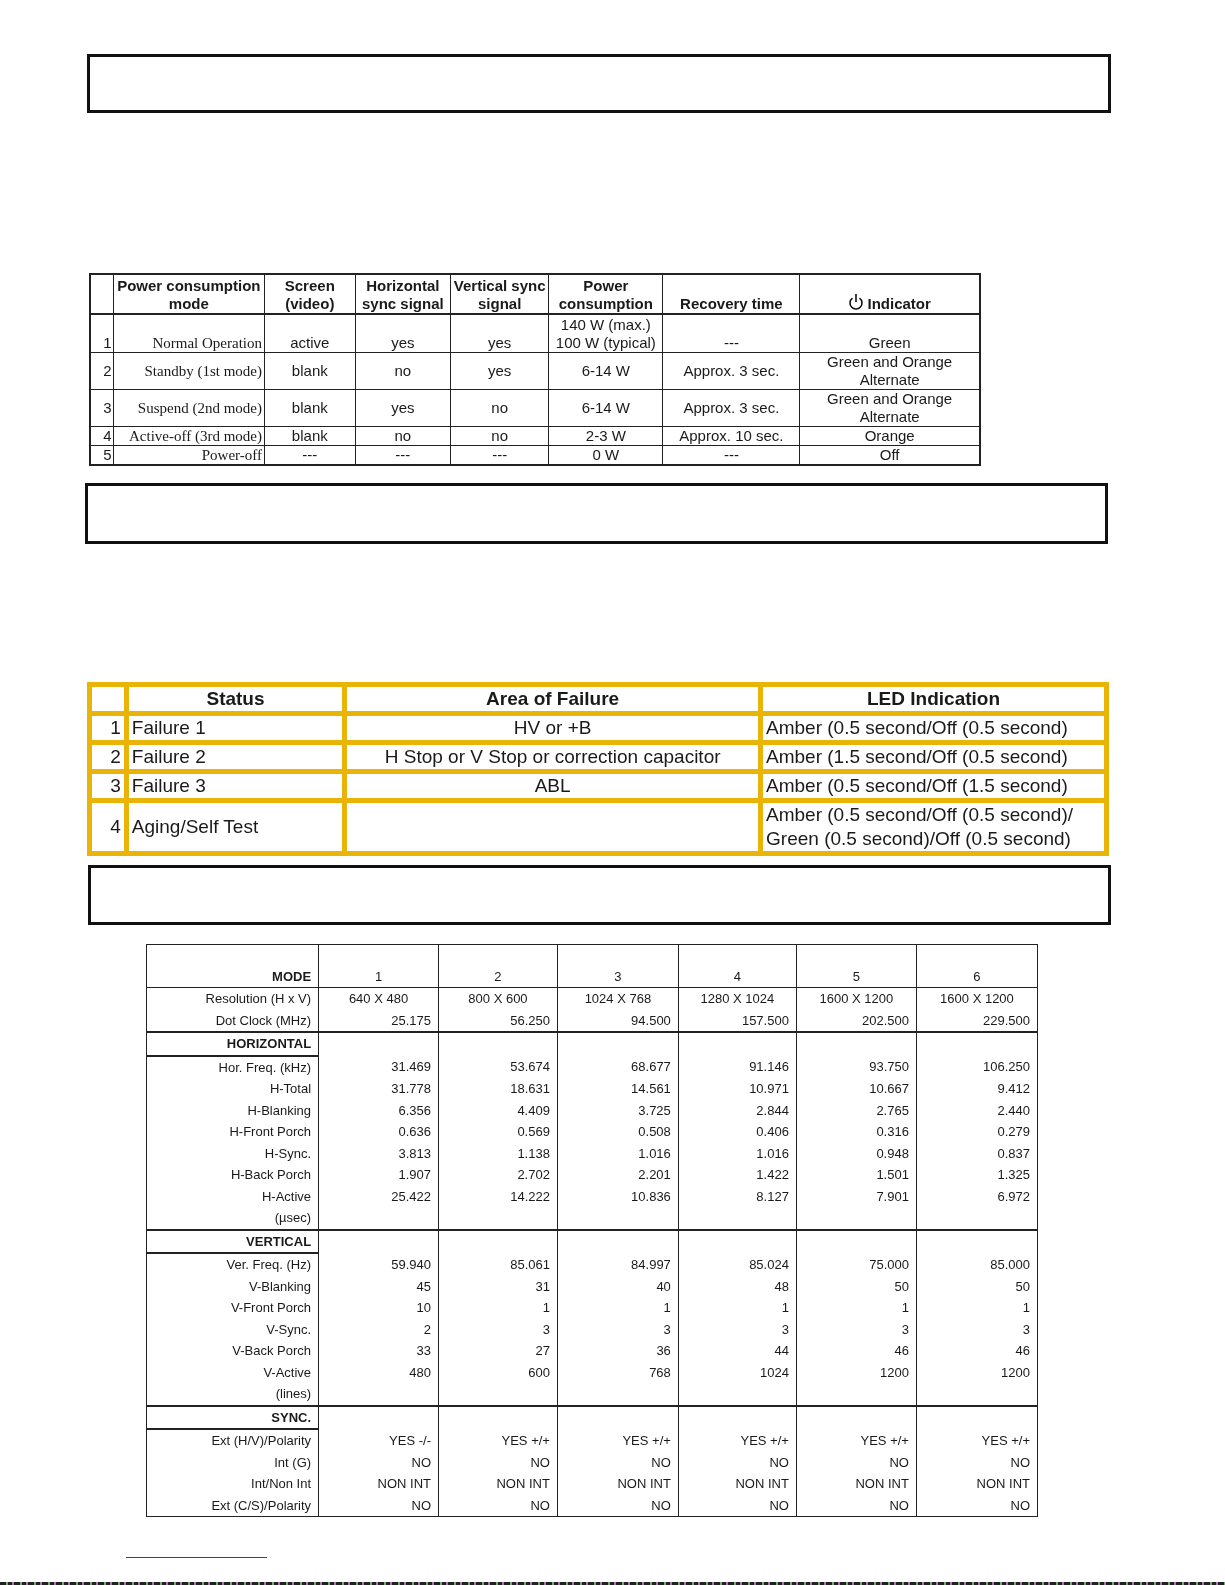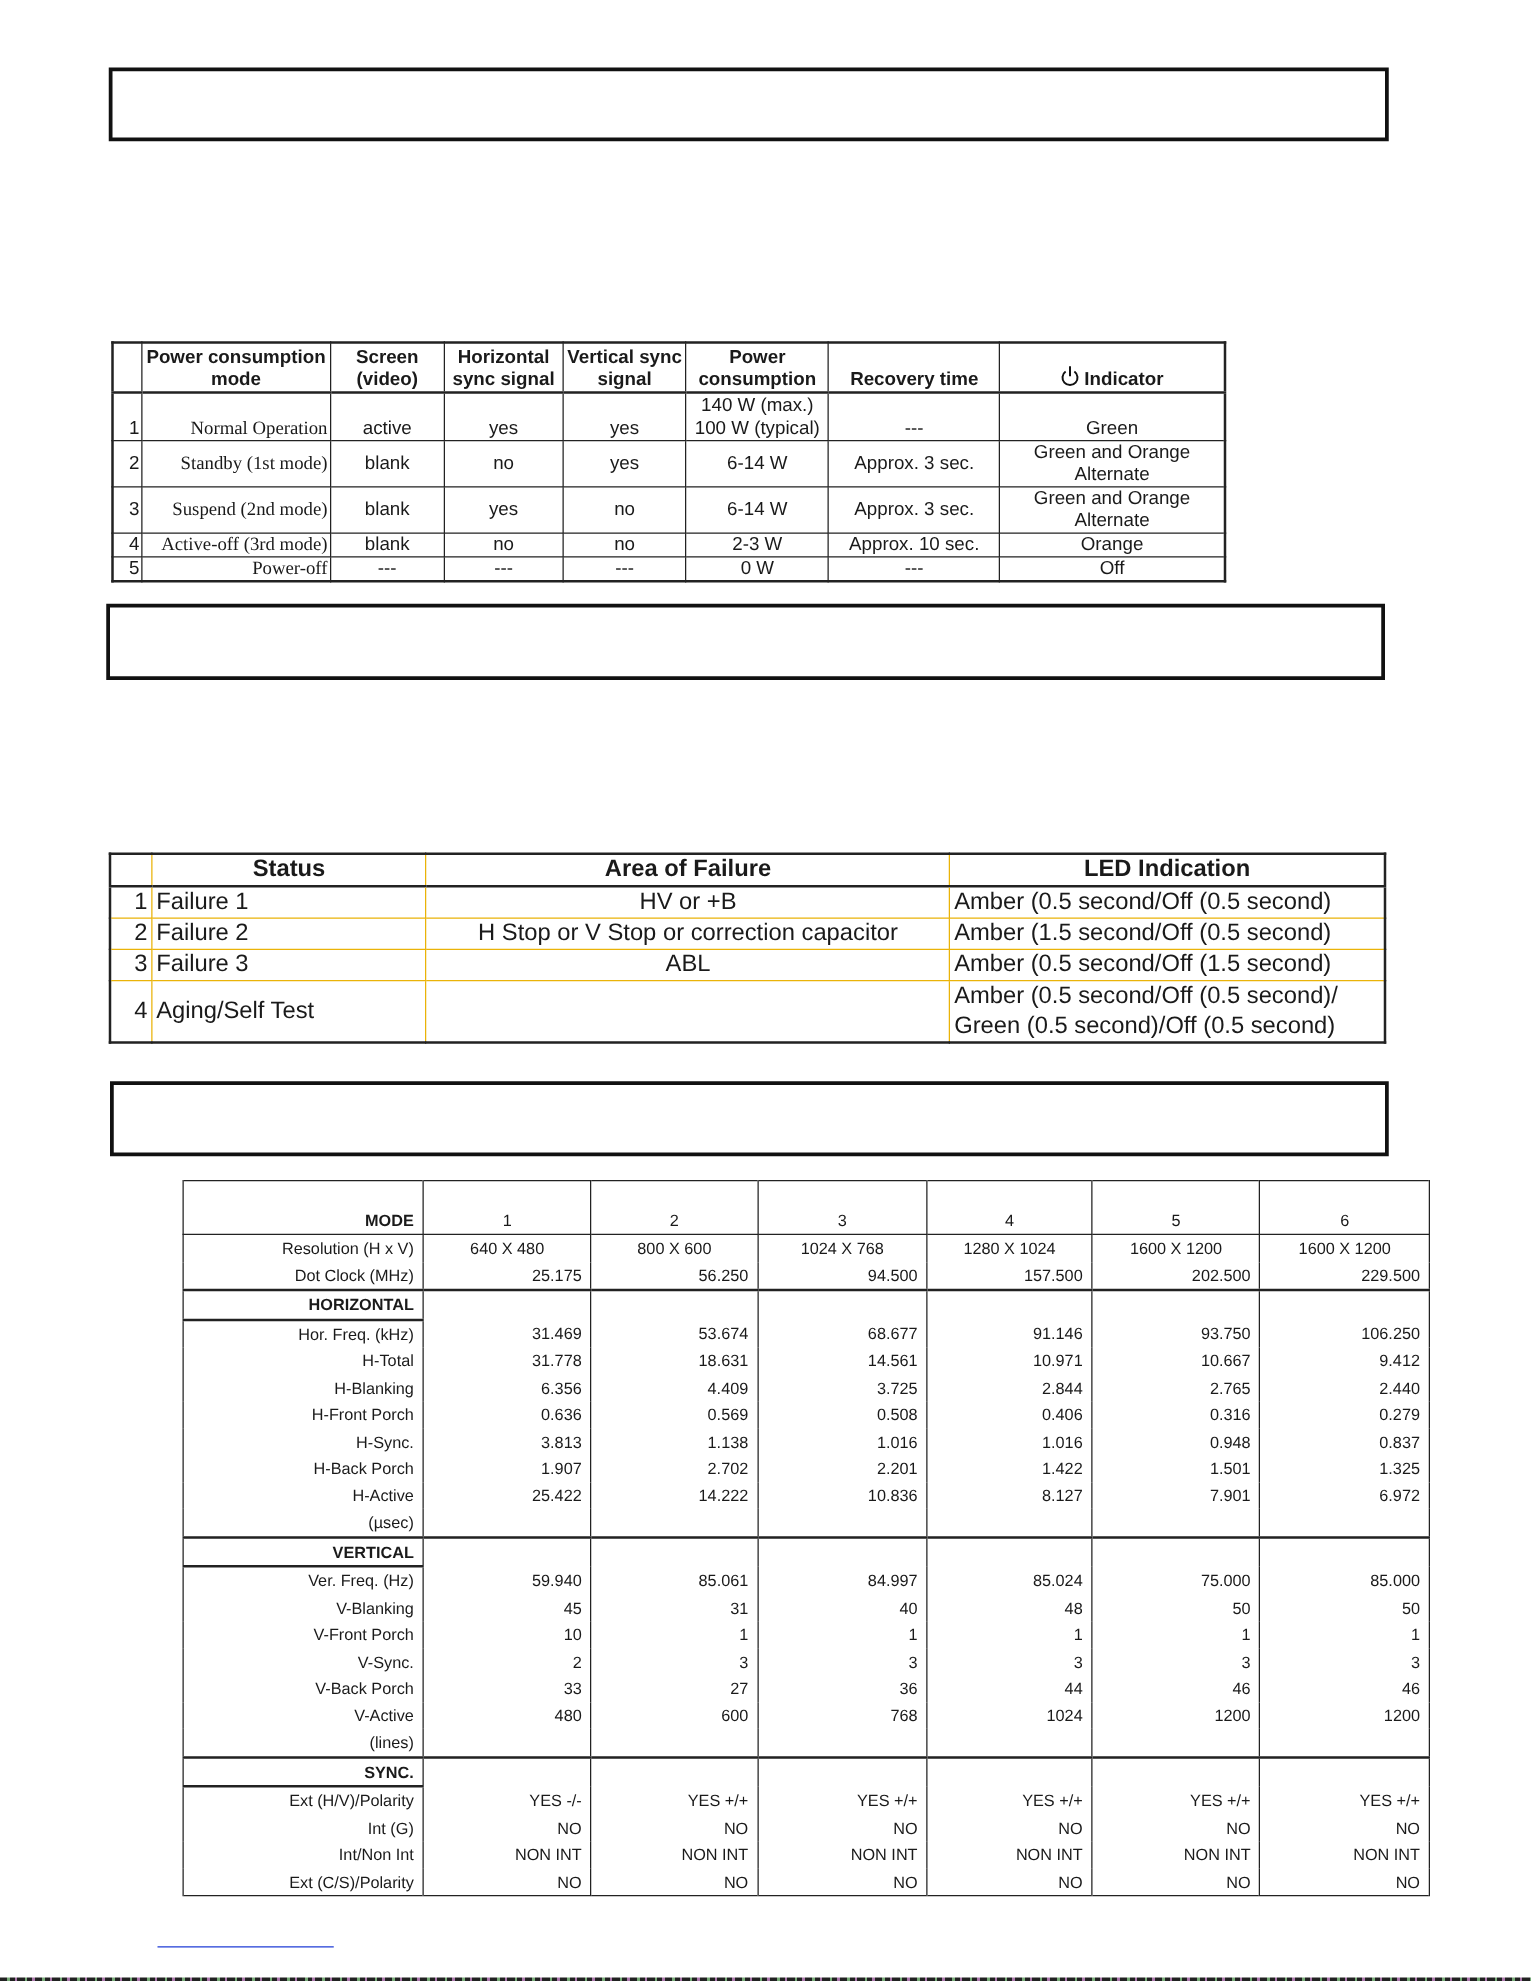--- a/index.html
+++ b/index.html
@@ -13,27 +13,27 @@
   #t1 { border: 2px solid #222; }
   #t1 th { font-weight: bold; font-size: 15px; vertical-align: bottom; height: 38px; }
   #t1 td { text-align: center; height: 18px; }
   #t1 td.num { text-align: right; width: 22px; padding-right: 1px; }
   #t1 td.mode { text-align: right; font-family: Liberation Serif, serif; }
   #t1 tr.r1 td { vertical-align: bottom; height: 37px; }
   #t1 tr.head th { border-bottom: 2px solid #222; }
   .pwr-icon { display:inline-block; width:16px; height:18px; vertical-align:-2px; margin-right:3px; }
   
   #t2 { left: 87px; top: 682px; width: 1022px; font-size: 19px; font-family: "Liberation Sans", sans-serif; border: 2px solid #222; }
-  #t2 td, #t2 th { border: 1px solid #eab308; padding: 0 3px; height: 24px; line-height: 24px; margin-left: 16px; }
+  #t2 td, #t2 th { border: 5px solid #eab308; padding: 0 3px; height: 24px; line-height: 24px; margin-left: 16px; }
   #t2 th { font-weight: bold; font-size: 19px; text-align: center; border-bottom: 2px solid #222; }
   #t2 td.num { text-align: right; width: 26px; }
   #t2 td.c { text-align: center; }
   #t2 td.l { text-align: left; }
   
-  #t3 { left: 146px; top: 944px; width: 998px; font-size: 13px; border: 1px solid #222; }
+  #t3 { left: 146px; top: 944px; width: 892px; font-size: 13px; border: 1px solid #222; }
   #t3 td { padding: 0 7px; height: 21.5px; line-height: 21.5px; border-left: 1px solid #222; border-right: 1px solid #222; }
   #t3 td.lbl { text-align: right; width: 141px; }
   #t3 td.v { text-align: right; }
   #t3 td.cen { text-align: center; }
   #t3 tr.modehead td { height: 42px; vertical-align: bottom; line-height: 20px; border-bottom: 1px solid #222; }
   #t3 tr.sect td { border-top: 2px solid #222; }
   #t3 tr.sect td.lbl { border-bottom: 2px solid #222; font-weight: bold; padding-left: 24px; }
   #t3 .bold { font-weight: bold; }
   .footer-link { position: absolute; left: 126px; top: 1557px; width: 141px; height: 1px; background: #1f3cd6; }
   .footer-rule { position: absolute; left: 0; top: 1582px; width: 1225px; height: 3px;

